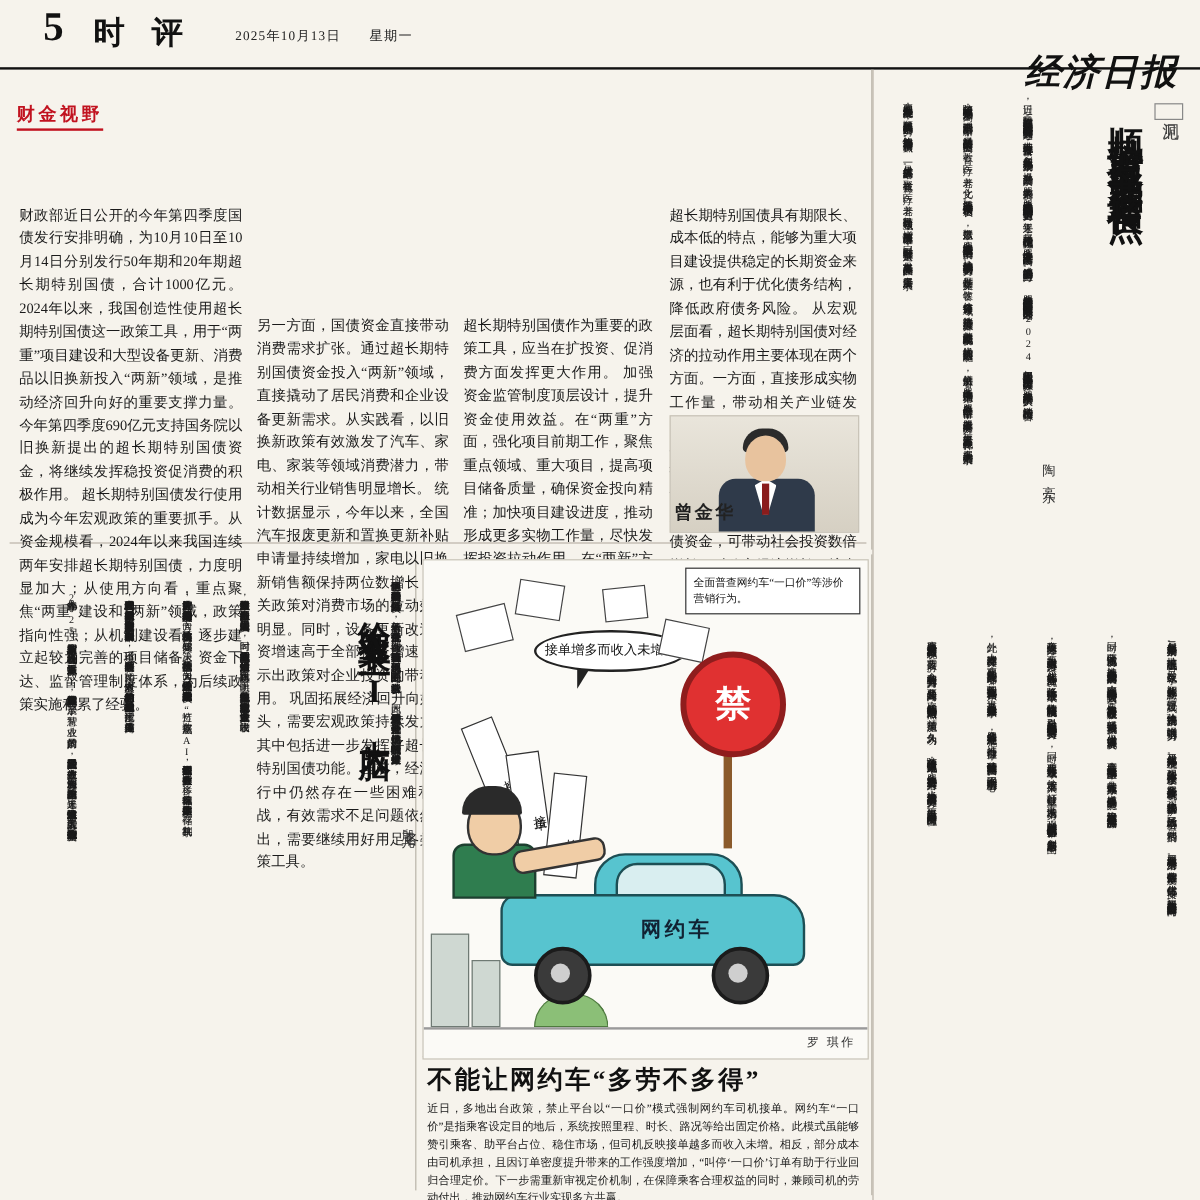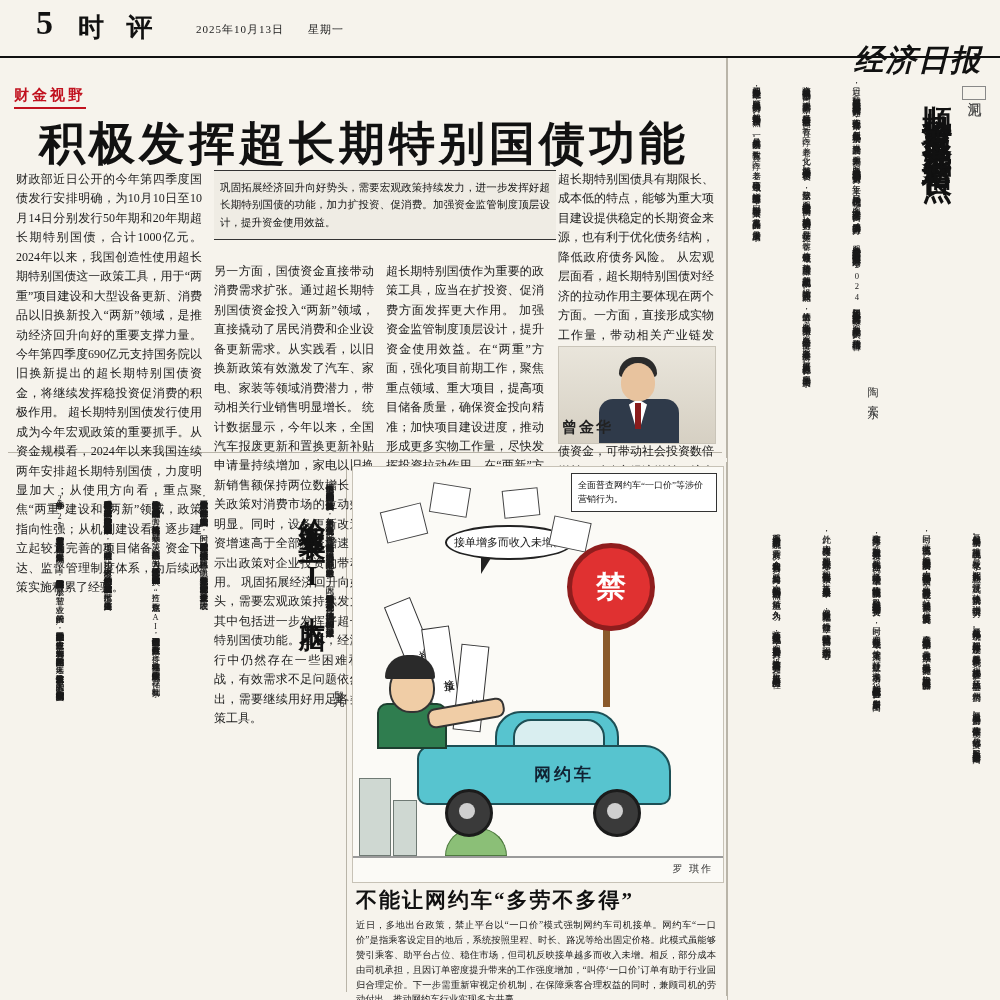--- a/index.html
+++ b/index.html
@@ -264,25 +264,23 @@
   </div>
 
   <div class="vsep" style="left:726px;top:58px;height:400px;"></div>
   <div class="hsep" style="left:8px;top:452px;width:714px;"></div>
   <div class="vsep" style="left:346px;top:462px;height:530px;"></div>
   <div class="hsep" style="left:352px;top:880px;width:372px;"></div>
   <div class="vsep" style="left:726px;top:462px;height:534px;"></div>
 
   <div class="lead">
     <div class="kicker">财金视野</div>
-    <div class="lead-title">积极发挥超长期特别国债功能</div>
   </div>
 
   <div class="lead-body">
-    <div class="summary-box">巩固拓展经济回升向好势头，需要宏观政策持续发力，进一步发挥好超长期特别国债的功能，加力扩投资、促消费。加强资金监管制度顶层设计，提升资金使用效益。</div>
     <div class="col-txt c1">财政部近日公开的今年第四季度国债发行安排明确，为10月10日至10月14日分别发行50年期和20年期超长期特别国债，合计1000亿元。
 
 2024年以来，我国创造性使用超长期特别国债这一政策工具，用于“两重”项目建设和大型设备更新、消费品以旧换新投入“两新”领域，是推动经济回升向好的重要支撑力量。今年第四季度690亿元支持国务院以旧换新提出的超长期特别国债资金，将继续发挥稳投资促消费的积极作用。
 
 超长期特别国债发行使用成为今年宏观政策的重要抓手。从资金规模看，2024年以来我国连续两年安排超长期特别国债，力度明显加大；从使用方向看，重点聚焦“两重”建设和“两新”领域，政策指向性强；从机制建设看，逐步建立起较为完善的项目储备、资金下达、监督管理制度体系，为后续政策实施积累了经验。</div>
     <div class="col-txt c2">另一方面，国债资金直接带动消费需求扩张。通过超长期特别国债资金投入“两新”领域，直接撬动了居民消费和企业设备更新需求。从实践看，以旧换新政策有效激发了汽车、家电、家装等领域消费潜力，带动相关行业销售明显增长。
 
 统计数据显示，今年以来，全国汽车报废更新和置换更新补贴申请量持续增加，家电以旧换新销售额保持两位数增长，相关政策对消费市场的拉动效应明显。同时，设备更新改造投资增速高于全部投资增速，显示出政策对企业投资的带动作用。
 
 巩固拓展经济回升向好势头，需要宏观政策持续发力，其中包括进一步发挥好超长期特别国债功能。当前，经济运行中仍然存在一些困难和挑战，有效需求不足问题依然突出，需要继续用好用足各类政策工具。</div>

